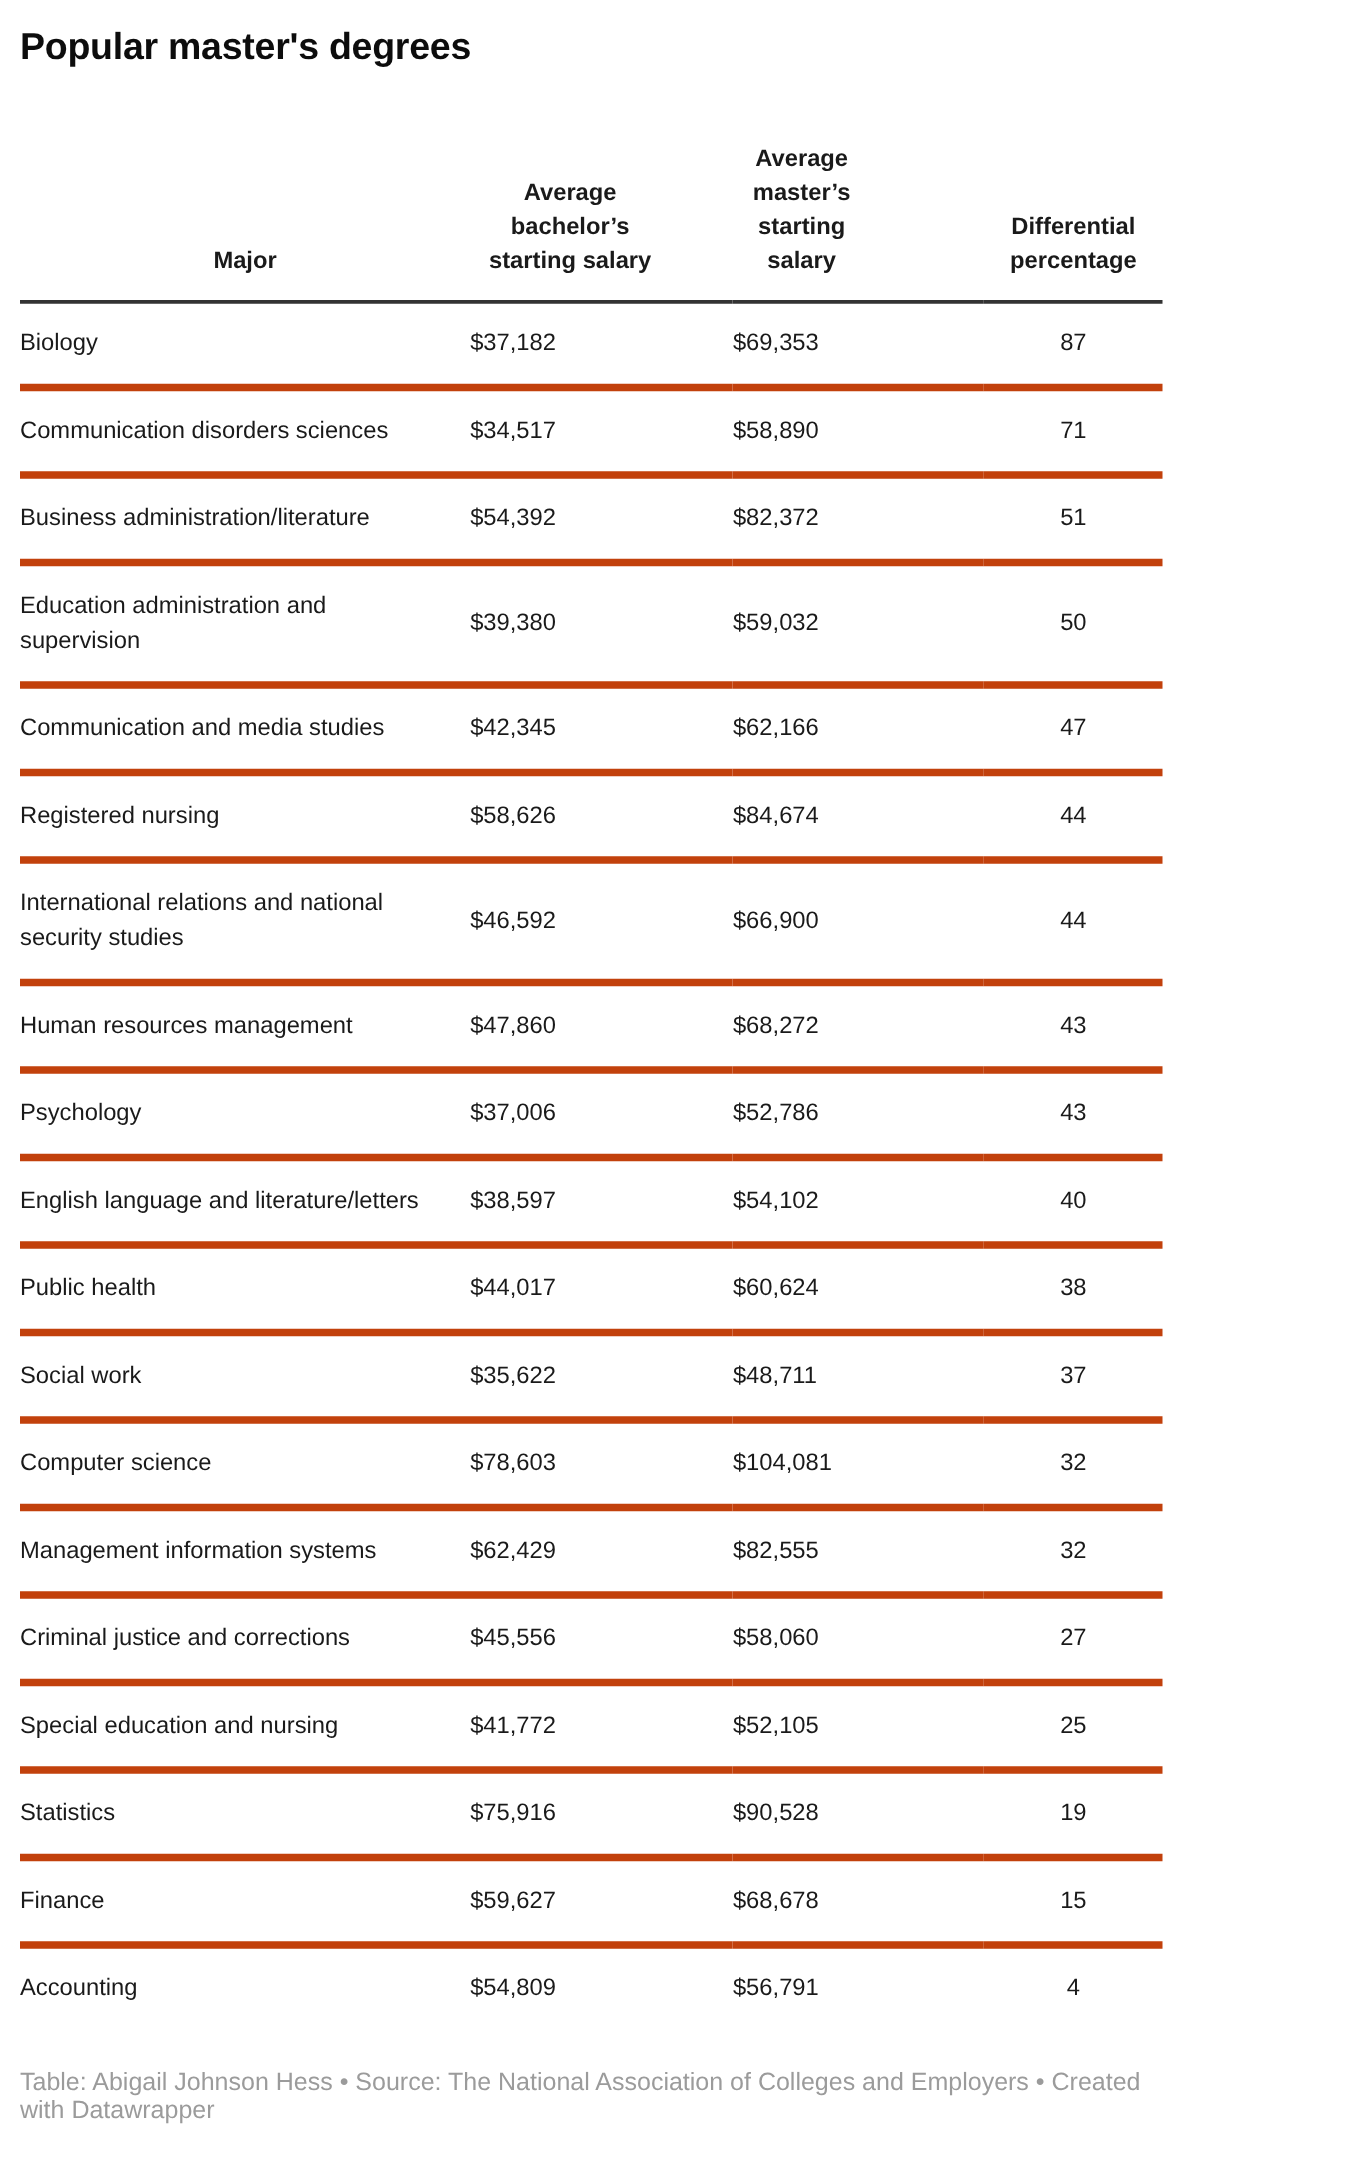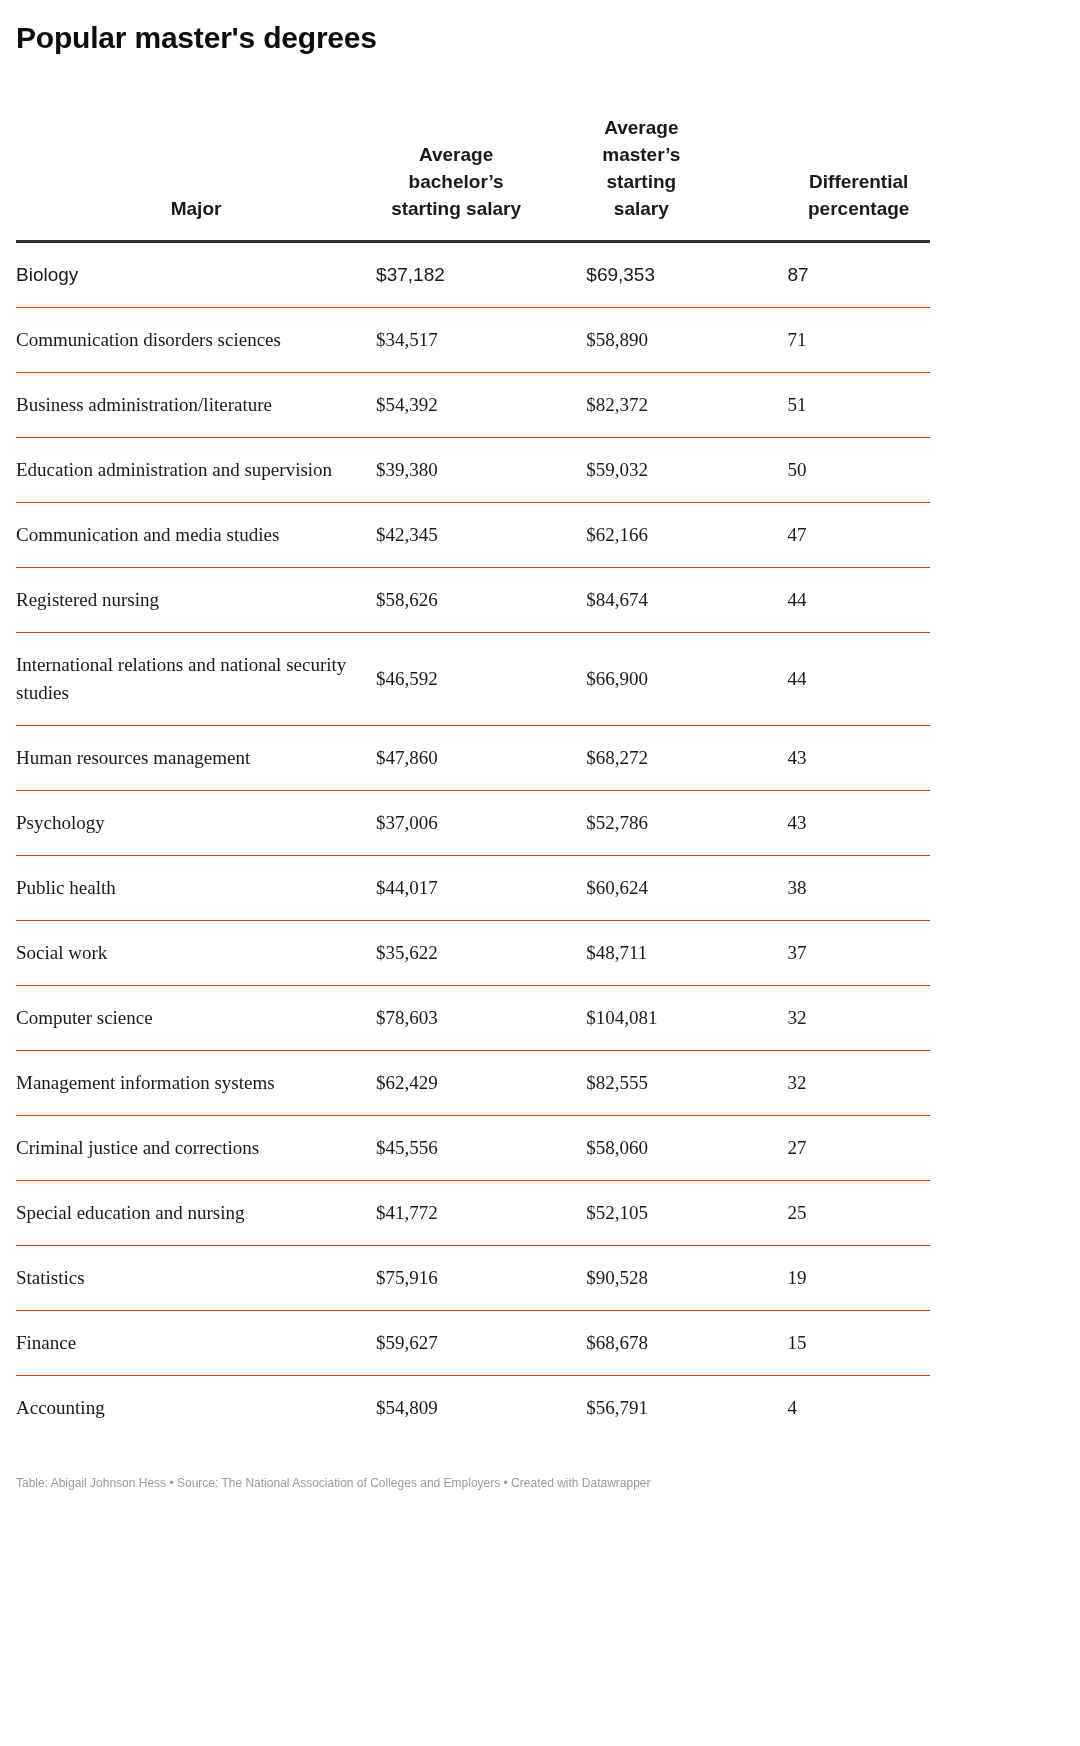--- a/index.html
+++ b/index.html
@@ -49,27 +49,27 @@
   th.num { text-align: right; }
   th .hdr-diff { max-width: 145px; margin-left: auto; text-align: center; }
 
   tbody td {
     font-size: 19px;
     line-height: 28px;
     padding: 18px 0;
     vertical-align: middle;
     color: #1a1a1a;
   }
-  tbody tr + tr { border-top: 1px solid #c2410c; font-family: Liberation Serif, serif; }
+  tbody tr + tr { border-top: 6px solid #c2410c; }
   td.major-cell { padding-right: 24px; }
-  td.num { text-align: left; }
+  td.num { text-align: center; }
 
   .footer {
     margin-top: 32px;
-    font-size: 12px;
+    font-size: 20px;
     line-height: 22px;
     color: #9b9b9b;
   }
 </style>
 </head>
 <body>
 
 <div class="wrap">
 
   <h1 class="title">Popular master's degrees</h1>
@@ -146,20 +146,26 @@
           <td>$68,272</td>
           <td class="num">43</td>
         </tr>
         <tr>
           <td class="major-cell">Psychology</td>
           <td>$37,006</td>
           <td>$52,786</td>
           <td class="num">43</td>
         </tr>
         <tr>
+          <td class="major-cell">English language and literature/letters</td>
+          <td>$38,597</td>
+          <td>$54,102</td>
+          <td class="num">40</td>
+        </tr>
+        <tr>
           <td class="major-cell">Public health</td>
           <td>$44,017</td>
           <td>$60,624</td>
           <td class="num">38</td>
         </tr>
         <tr>
           <td class="major-cell">Social work</td>
           <td>$35,622</td>
           <td>$48,711</td>
           <td class="num">37</td>

